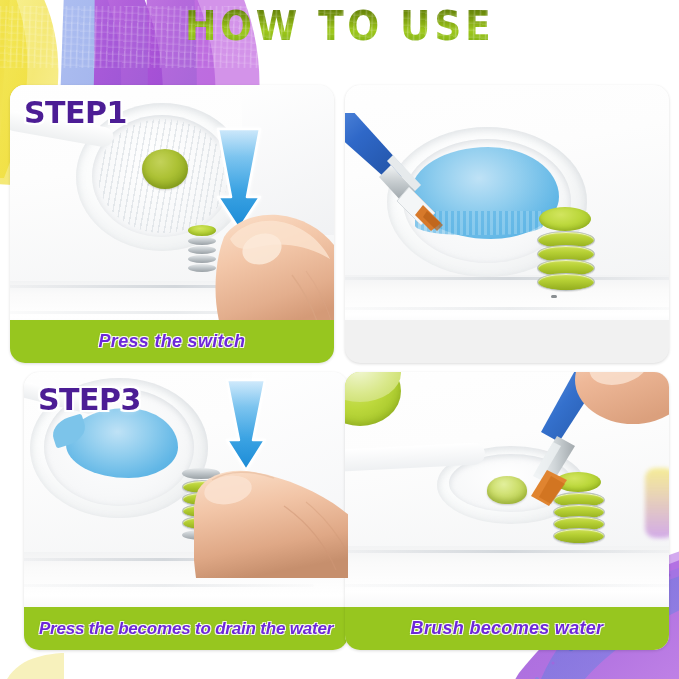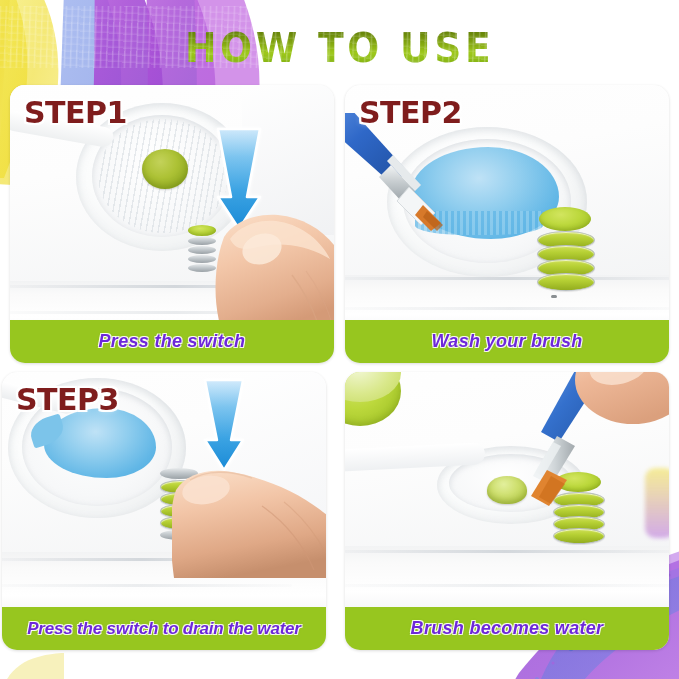--- a/index.html
+++ b/index.html
@@ -43,21 +43,21 @@
   }
 
   
   #title-wrap {
     position: absolute;
     left: 0;
     top: 6px;
     width: 679px;
     height: 62px;
     display: flex;
-    align-items: flex-end;
+    align-items: flex-start;
     justify-content: center;
   }
   #page-title {
     font-family: "DejaVu Sans", sans-serif;
     font-size: 40px;
     font-weight: bold;
     letter-spacing: 4px;
     line-height: 1;
     background-image: linear-gradient(180deg,
         #5f7a08 0%,
@@ -90,21 +90,21 @@
     position: absolute;
     width: 324px;
     height: 278px;
     border-radius: 15px;
     overflow: hidden;
     background: #f1f1f1;
     box-shadow: 0 1px 3px rgba(0,0,0,0.14);
   }
   #card-1 { left: 10px;  top: 85px;  }
   #card-2 { left: 345px; top: 85px;  }
-  #card-3 { left: 2px;  top: 372px; }
+  #card-3 { left: 24px;  top: 372px; }
   #card-4 { left: 345px; top: 372px; }
 
   .photo {
     position: absolute;
     left: 0; top: 0;
     width: 324px;
     height: 235px;
     overflow: hidden;
     background: #f4f4f4;
   }
@@ -137,21 +137,21 @@
   }
   .caption-text.tight { font-size: 17px; letter-spacing: -0.2px; }
 
   .step-label {
     position: absolute;
     left: 14px;
     top: 10px;
     font-family: "DejaVu Sans", sans-serif;
     font-weight: bold;
     font-size: 30px;
-    color: #7f1d1d;
+    color: #4c1d95;
     letter-spacing: -0.5px;
     z-index: 12;
     text-shadow:
       -2px -2px 0 #ffffff,  2px -2px 0 #ffffff,
       -2px  2px 0 #ffffff,  2px  2px 0 #ffffff,
       -2px  0   0 #ffffff,  2px  0   0 #ffffff,
        0   -2px 0 #ffffff,  0    2px 0 #ffffff,
        0 0 6px rgba(255,255,255,0.9);
   }
   .tub-top {
@@ -426,24 +426,20 @@
 
       <div class="coil" style="left:190px; top:122px; width:60px; height:92px;">
         <div class="coil-cap" style="left:4px; top:0px; width:52px; height:24px;"></div>
         <div class="coil-ring" style="left:2px; top:24px; width:56px; height:16px;"></div>
         <div class="coil-ring" style="left:2px; top:38px; width:56px; height:16px;"></div>
         <div class="coil-ring" style="left:2px; top:52px; width:56px; height:16px;"></div>
         <div class="coil-ring" style="left:2px; top:66px; width:56px; height:16px;"></div>
         <div style="position:absolute; left:16px; top:88px; width:6px; height:3px; background:#8a8f92; border-radius:2px;"></div>
       </div>
     </div>
-    <div class="step-label">STEP2</div>
-    <div class="caption-bar">
-      <span class="caption-text">Wash your brush</span>
-    </div>
   </div>
 
   <div class="card" id="card-3">
     <div class="photo">
       <div class="tub-top" style="left:-40px; top:-46px; width:420px; height:230px;"></div>
       <div class="tub-front" style="left:-40px; top:180px; width:420px; height:72px;"></div>
       <div class="tub-lip" style="left:-10px; top:186px; width:300px;"></div>
       <div class="tub-lip" style="left:-10px; top:212px; width:300px; opacity:0.45;"></div>
       <div style="position:absolute; left:228px; top:-8px; width:104px; height:210px; background:linear-gradient(160deg,#ffffff,#f3f4f6); border-radius:3px;"></div>
 
@@ -487,21 +483,21 @@
         <div class="coil-metal" style="left:2px; top:0px;  width:38px; height:11px;"></div>
         <div class="coil-ring" style="left:2px; top:12px; width:38px; height:12px;"></div>
         <div class="coil-ring" style="left:2px; top:24px; width:38px; height:12px;"></div>
         <div class="coil-ring" style="left:2px; top:36px; width:38px; height:12px;"></div>
         <div class="coil-ring" style="left:2px; top:48px; width:38px; height:12px;"></div>
         <div class="coil-metal" style="left:2px; top:62px; width:38px; height:10px;"></div>
       </div>
     </div>
     <div class="step-label">STEP3</div>
     <div class="caption-bar">
-      <span class="caption-text tight">Press the switch to drain the water</span>
+      <span class="caption-text tight">Press the becomes to drain the water</span>
     </div>
   </div>
 
   <div class="card" id="card-4">
     <div class="photo">
       <div class="tub-top" style="left:-40px; top:-34px; width:430px; height:216px;"></div>
       <div class="tub-front" style="left:-40px; top:174px; width:430px; height:76px;"></div>
       <div class="tub-lip" style="left:-10px; top:178px; width:340px;"></div>
       <div class="tub-lip" style="left:-10px; top:212px; width:340px; opacity:0.4;"></div>
 

